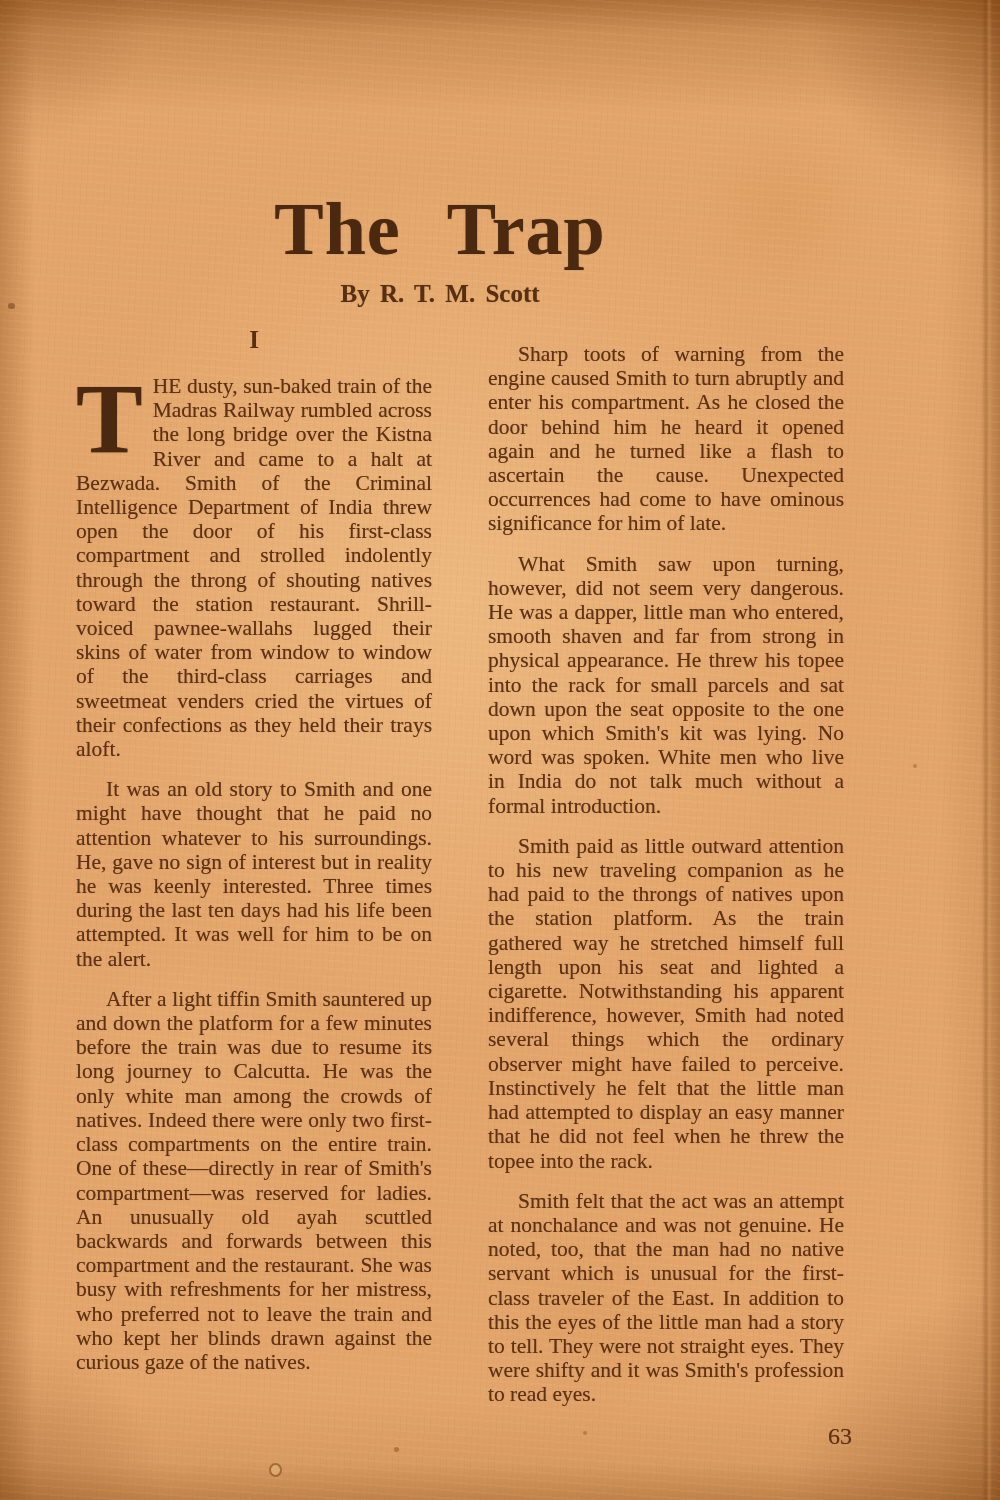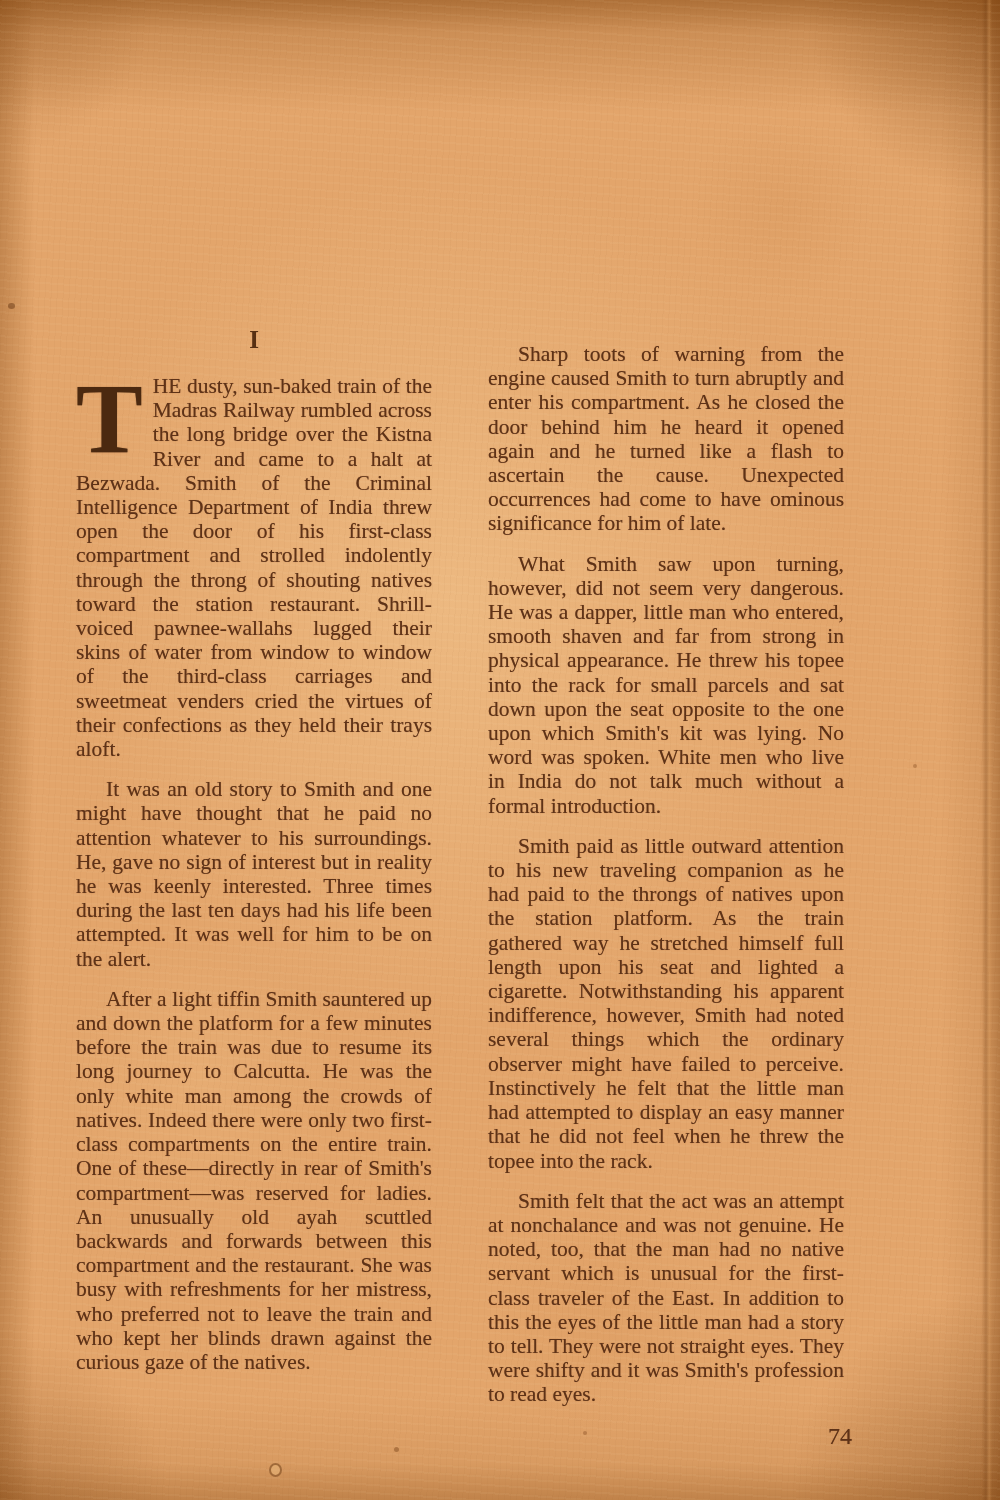--- a/index.html
+++ b/index.html
@@ -137,29 +137,33 @@
 
 <div class="page">
   <div class="texture"></div>
   <div class="crease-right"></div>
   <div class="speck speck-1"></div>
   <div class="speck speck-2"></div>
   <div class="speck speck-3"></div>
   <div class="speck speck-4"></div>
   <div class="speck speck-5"></div>
 
+  <div class="masthead">
+    <h1 class="title">The Trap</h1>
+    <div class="byline">By R. T. M. Scott</div>
+  </div>
 
   <div class="columns">
     <div class="col">
       <div class="section-num">I</div>
       <p><span class="dropcap">T</span><span>HE dusty, sun-baked train of the Madras Railway rumbled across the long bridge over the Kistna River and came to a halt at Bezwada. Smith of the Criminal Intelligence Department of India threw open the door of his first-class compartment and strolled indolently through the throng of shouting natives toward the station restaurant. Shrill-voiced pawnee-wallahs lugged their skins of water from window to window of the third-class carriages and sweetmeat venders cried the virtues of their confections as they held their trays aloft.</span></p>
       <p class="indent">It was an old story to Smith and one might have thought that he paid no attention whatever to his surroundings. He, gave no sign of interest but in reality he was keenly interested. Three times during the last ten days had his life been attempted. It was well for him to be on the alert.</p>
       <p class="indent">After a light tiffin Smith sauntered up and down the platform for a few minutes before the train was due to resume its long journey to Calcutta. He was the only white man among the crowds of natives. Indeed there were only two first-class compartments on the entire train. One of these—directly in rear of Smith's compartment—was reserved for ladies. An unusually old ayah scuttled backwards and forwards between this compartment and the restaurant. She was busy with refreshments for her mistress, who preferred not to leave the train and who kept her blinds drawn against the curious gaze of the natives.</p>
     </div>
     <div class="col">
       <p class="indent">Sharp toots of warning from the engine caused Smith to turn abruptly and enter his compartment. As he closed the door behind him he heard it opened again and he turned like a flash to ascertain the cause. Unexpected occurrences had come to have ominous significance for him of late.</p>
       <p class="indent">What Smith saw upon turning, however, did not seem very dangerous. He was a dapper, little man who entered, smooth shaven and far from strong in physical appearance. He threw his topee into the rack for small parcels and sat down upon the seat opposite to the one upon which Smith's kit was lying. No word was spoken. White men who live in India do not talk much without a formal introduction.</p>
       <p class="indent">Smith paid as little outward attention to his new traveling companion as he had paid to the throngs of natives upon the station platform. As the train gathered way he stretched himself full length upon his seat and lighted a cigarette. Notwithstanding his apparent indifference, however, Smith had noted several things which the ordinary observer might have failed to perceive. Instinctively he felt that the little man had attempted to display an easy manner that he did not feel when he threw the topee into the rack.</p>
       <p class="indent">Smith felt that the act was an attempt at nonchalance and was not genuine. He noted, too, that the man had no native servant which is unusual for the first-class traveler of the East. In addition to this the eyes of the little man had a story to tell. They were not straight eyes. They were shifty and it was Smith's profession to read eyes.</p>
-      <div class="folio">74</div>
+      <div class="folio">63</div>
     </div>
   </div>
 </div>
 
 </body></html>

